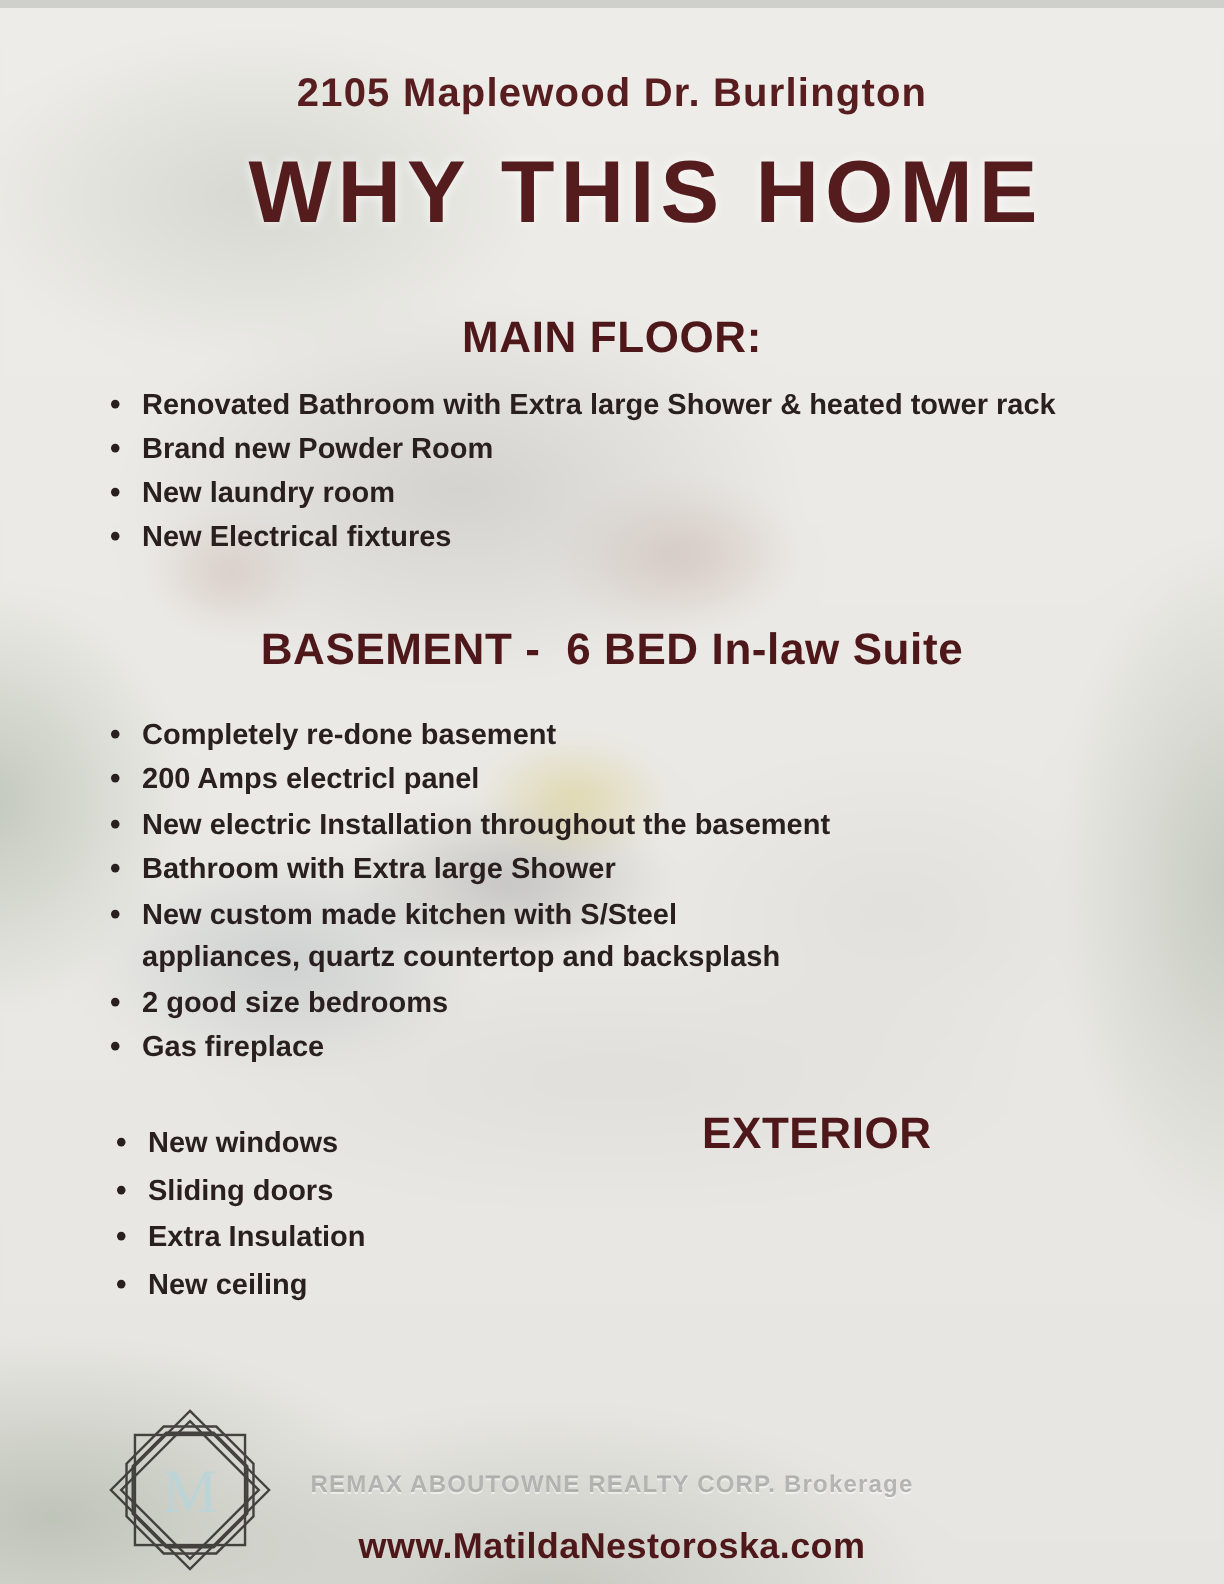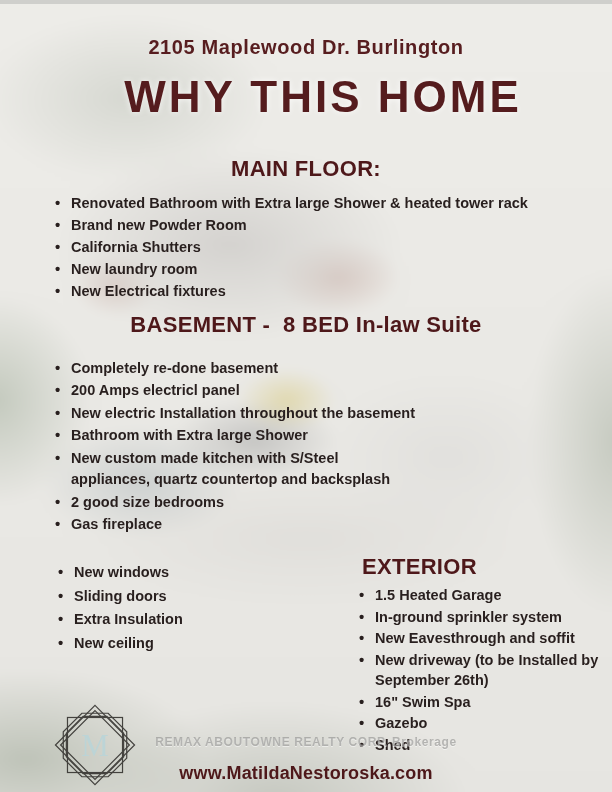--- a/index.html
+++ b/index.html
@@ -56,21 +56,21 @@
   .sec-main { position:absolute; top:152px; left:0; width:100%; }
   .sec-main h2 { text-align:center; }
   .sec-main ul { margin:11px 0 0 52px; width:548px; }
   .sec-base { position:absolute; top:308px; left:0; width:100%; }
   .sec-base h2 { text-align:center; }
   .sec-base ul { margin:20px 0 0 52px; width:500px; }
   .sec-base li { line-height:1.48; }
   .sec-sun { position:absolute; top:550px; left:62px; }
   .sec-sun ul { margin:8px 0 0 -7px; }
   .sec-sun li { line-height:1.42; margin-bottom:3px; }
-  .sec-ext { position:absolute; top:550px; left:362px; width:250px; }
+  .sec-ext { position:absolute; top:550px; left:351px; width:250px; }
   .sec-ext ul { margin:6px 0 0 -6px; }
   .sec-ext li { line-height:1.36; margin-bottom:2px; }
   .logo {
     position:absolute; left:52px; top:697px; width:86px; height:88px;
   }
   .watermark {
     position:absolute; top:731px; left:0; width:100%;
     text-align:center; font-size:12px; font-weight:bold;
     letter-spacing:0.6px; color:rgba(142,142,140,0.60);
     text-shadow:0 1px 0 rgba(255,255,255,0.5);
@@ -89,28 +89,27 @@
   <div class="content">
 
     <div class="address">2105 Maplewood Dr. Burlington</div>
     <h1 class="title">WHY THIS HOME</h1>
 
     <section class="sec sec-main">
       <h2>MAIN FLOOR:</h2>
       <ul>
         <li>Renovated Bathroom with Extra large Shower &amp; heated tower rack</li>
         <li>Brand new Powder Room</li>
-        <li>California Shutters</li>
         <li>New laundry room</li>
         <li>New Electrical fixtures</li>
       </ul>
     </section>
 
     <section class="sec sec-base">
-      <h2>BASEMENT -  8 BED In-law Suite</h2>
+      <h2>BASEMENT -  6 BED In-law Suite</h2>
       <ul>
         <li>Completely re-done basement</li>
         <li>200 Amps electricl panel</li>
         <li>New electric Installation throughout the basement</li>
         <li>Bathroom with Extra large Shower</li>
         <li>New custom made kitchen with S/Steel
 appliances, quartz countertop and backsplash</li>
         <li>2 good size bedrooms</li>
         <li>Gas fireplace</li>
       </ul>
@@ -120,30 +119,20 @@
       <ul>
         <li>New windows</li>
         <li>Sliding doors</li>
         <li>Extra Insulation</li>
         <li>New ceiling</li>
       </ul>
     </section>
 
     <section class="sec sec-ext">
       <h2>EXTERIOR</h2>
-      <ul>
-        <li>1.5 Heated Garage</li>
-        <li>In-ground sprinkler system</li>
-        <li>New Eavesthrough and soffit</li>
-        <li>New driveway (to be Installed by
-September 26th)</li>
-        <li>16" Swim Spa</li>
-        <li>Gazebo</li>
-        <li>Shed</li>
-      </ul>
     </section>
 
     <svg class="logo" viewBox="0 0 100 100">
       <g fill="none" stroke="#2b2926" stroke-width="1.4" opacity="0.85">
         <polygon points="50,4 96,50 50,96 4,50"></polygon>
         <polygon points="50,10 90,50 50,90 10,50"></polygon>
         <rect x="18" y="18" width="64" height="64"></rect>
         <polygon points="86.9,65.3 65.3,86.9 34.7,86.9 13.1,65.3 13.1,34.7 34.7,13.1 65.3,13.1 86.9,34.7"></polygon>
         <polygon points="83.3,63.8 63.8,83.3 36.2,83.3 16.7,63.8 16.7,36.2 36.2,16.7 63.8,16.7 83.3,36.2"></polygon>
       </g>

